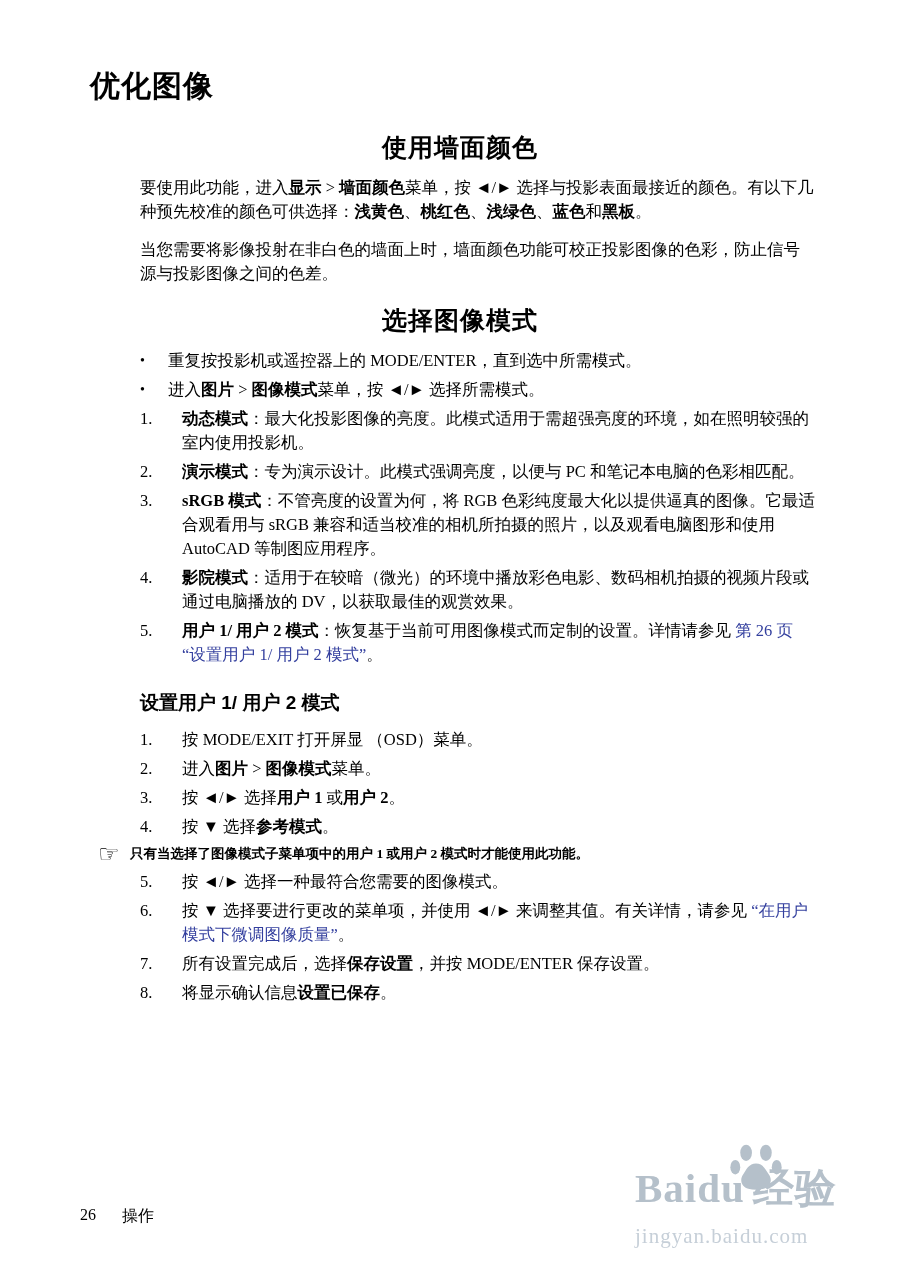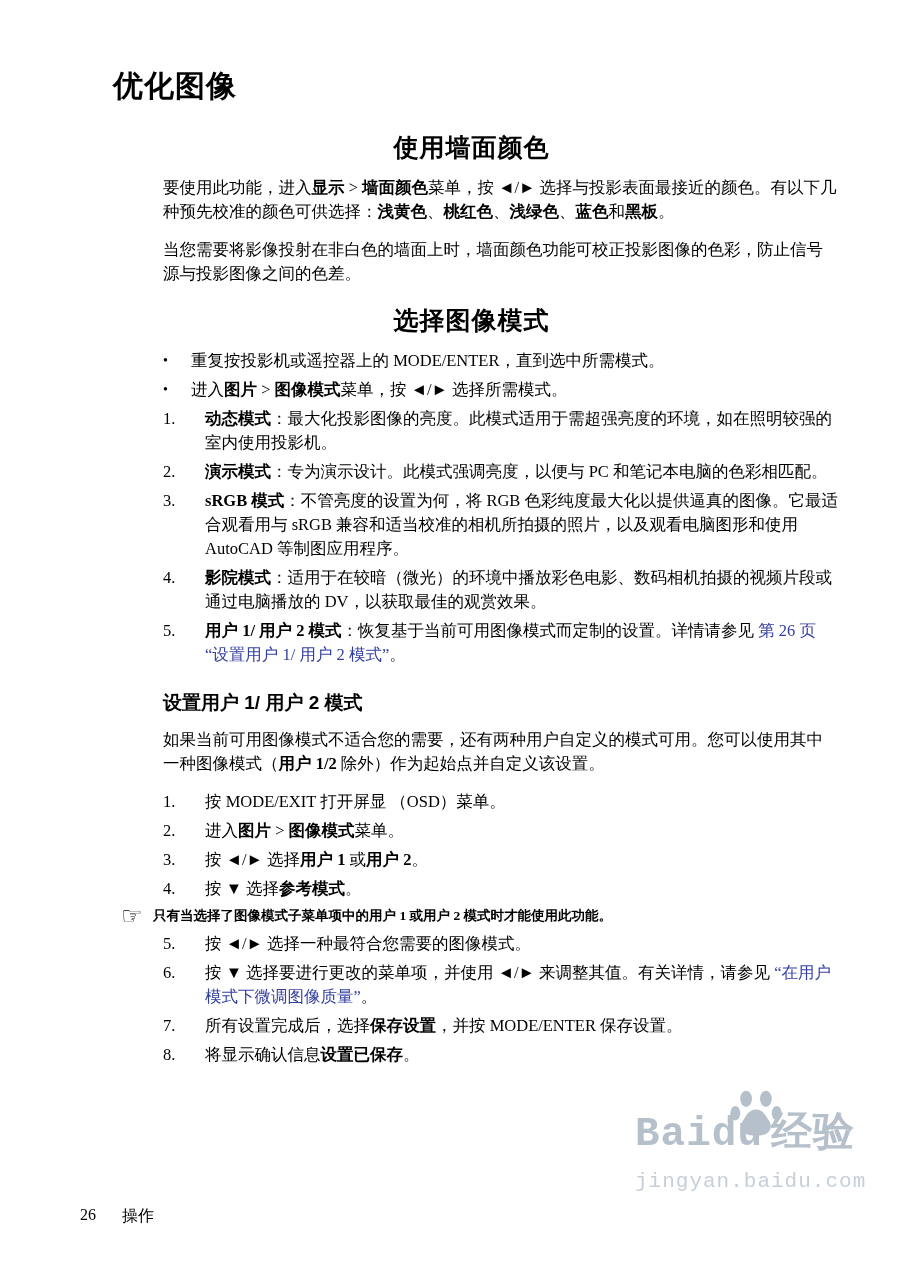--- a/index.html
+++ b/index.html
@@ -2,21 +2,21 @@
 <html style="--link: #333f9e; --watermark: #b5c0ca; --watermark_url: #c6cfd8;"><head>
 <meta charset="utf-8">
 <style>
   * { margin:0; padding:0; box-sizing:border-box; }
   html,body { background:#ffffff; }
   body {
     width:903px; height:1280px;
     font-family:"Liberation Serif","DejaVu Serif",serif;
     color:#000;
   }
-  .page { position:relative; width:903px; height:1280px; overflow:hidden; background:#fff;padding-left:23px; }
+  .page { position:relative; width:903px; height:1280px; overflow:hidden; background:#fff; }
   .content { padding:66px 88px 0 90px; }
 
   h1 {
     font-family:"Liberation Sans","DejaVu Sans",sans-serif;
     font-size:30px; font-weight:bold; letter-spacing:1px;
     margin:0 0 24px 0;
   }
   h2 {
     font-family:"Liberation Sans","DejaVu Sans",sans-serif;
     font-size:25px; font-weight:bold; letter-spacing:1px;
@@ -53,23 +53,23 @@
   }
   b { font-weight:bold; }
   a.link { color:var(--link, #333f9e); text-decoration:none; cursor:pointer; }
 
   .footer {
     position:absolute; left:80px; top:1206px;
     font-size:16px; display:flex; gap:26px;
   }
 
   .watermark {
-    position:absolute; right:36px; top:1088px; width:232px;
+    position:absolute; right:36px; top:1142px; width:232px;
     color:var(--watermark, #b5c0ca);
-    font-family:Liberation Mono, monospace;
+    font-family:Liberation Serif, serif;
   }
   .watermark .paw {
     position:absolute; left:92px; top:0; width:58px; height:54px; z-index:0;
   }
   .watermark .wm-row {
     position:relative; z-index:1; margin-top:24px;
     font-weight:bold; font-size:41px; line-height:44px; letter-spacing:1px;
     white-space:nowrap;
   }
   .watermark .wm-cn { margin-left:8px; }
@@ -122,21 +122,20 @@
         <span class="li-text"><b>影院模式</b><span>：适用于在较暗（微光）的环境中播放彩色电影、数码相机拍摄的视频片段或通过电脑播放的 DV，以获取最佳的观赏效果。</span></span>
       </div>
       <div class="li">
         <span class="num">5.</span>
         <span class="li-text"><b>用户 1/ 用户 2 模式</b><span>：恢复基于当前可用图像模式而定制的设置。详情请参见 </span><a class="link">第 26 页 “设置用户 1/ 用户 2 模式”</a><span>。</span></span>
       </div>
     </section>
 
     <section>
       <h3>设置用户 1/ 用户 2 模式</h3>
-      <p class="body"><span>如果当前可用图像模式不适合您的需要，还有两种用户自定义的模式可用。您可以使用其中一种图像模式（</span><b>用户 1/2</b><span> 除外）作为起始点并自定义该设置。</span></p>
 
       <div class="li">
         <span class="num">1.</span>
         <span class="li-text"><span>按 MODE/EXIT 打开屏显 （OSD）菜单。</span></span>
       </div>
       <div class="li">
         <span class="num">2.</span>
         <span class="li-text"><span>进入</span><b>图片</b><span> &gt; </span><b>图像模式</b><span>菜单。</span></span>
       </div>
       <div class="li">

